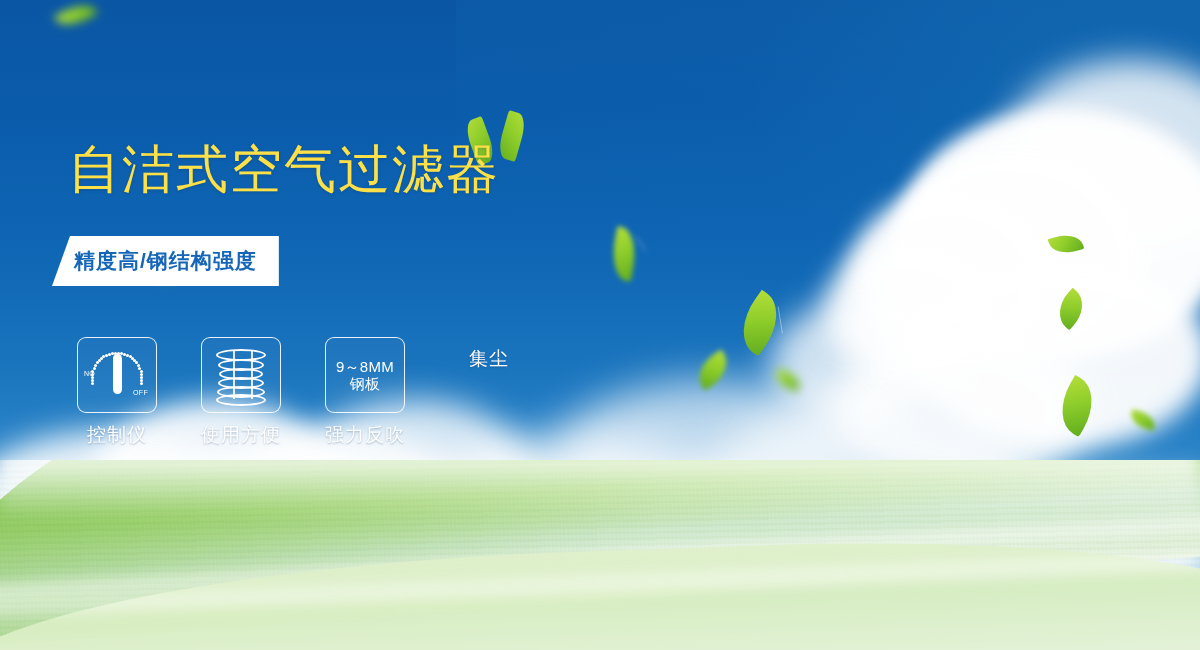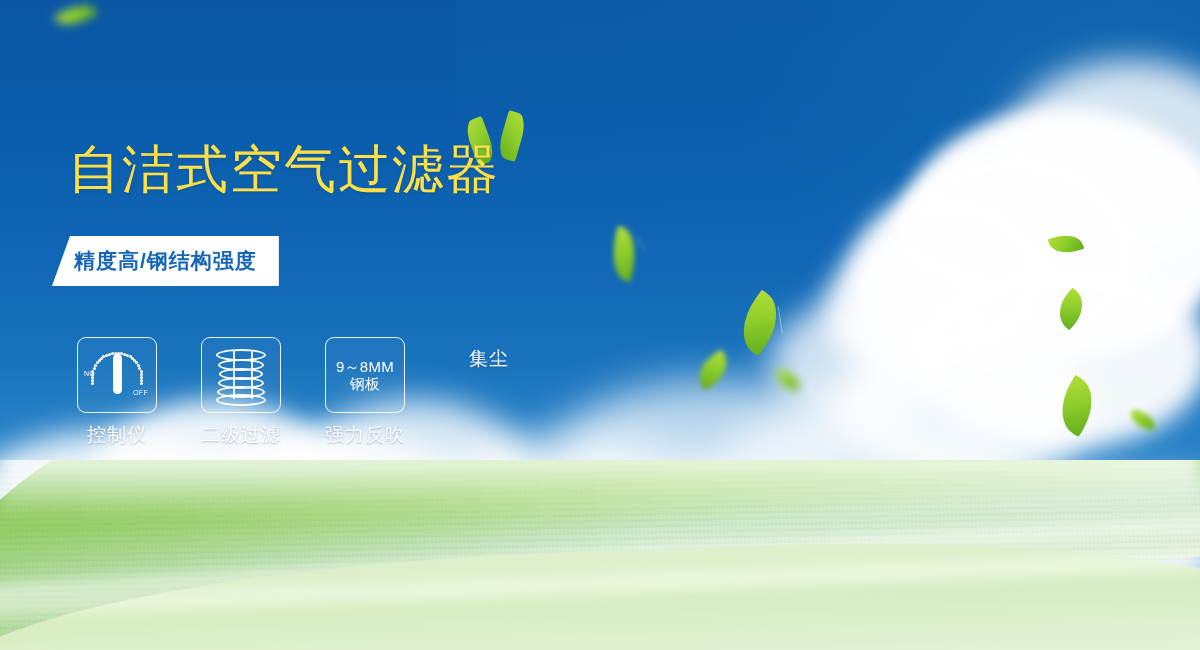--- a/index.html
+++ b/index.html
@@ -431,21 +431,21 @@
           <div class="spiral">
             <div class="stem"></div>
             <div class="ring" style="top:2px;  width:46px;"></div>
             <div class="ring" style="top:12px; width:42px;"></div>
             <div class="ring" style="top:21px; width:40px;"></div>
             <div class="ring" style="top:30px; width:42px;"></div>
             <div class="ring" style="top:39px; width:44px;"></div>
             <div class="ring" style="top:47px; width:46px;"></div>
           </div>
         </div>
-        <div class="feat-label">二级过滤</div>
+        <div class="feat-label">使用方便</div>
       </div>
 
       <div class="feature">
         <div class="feat-box">
           <div class="feat-text">
             <div>9～8MM</div>
             <div>钢板</div>
           </div>
         </div>
         <div class="feat-label">强力反吹</div>

